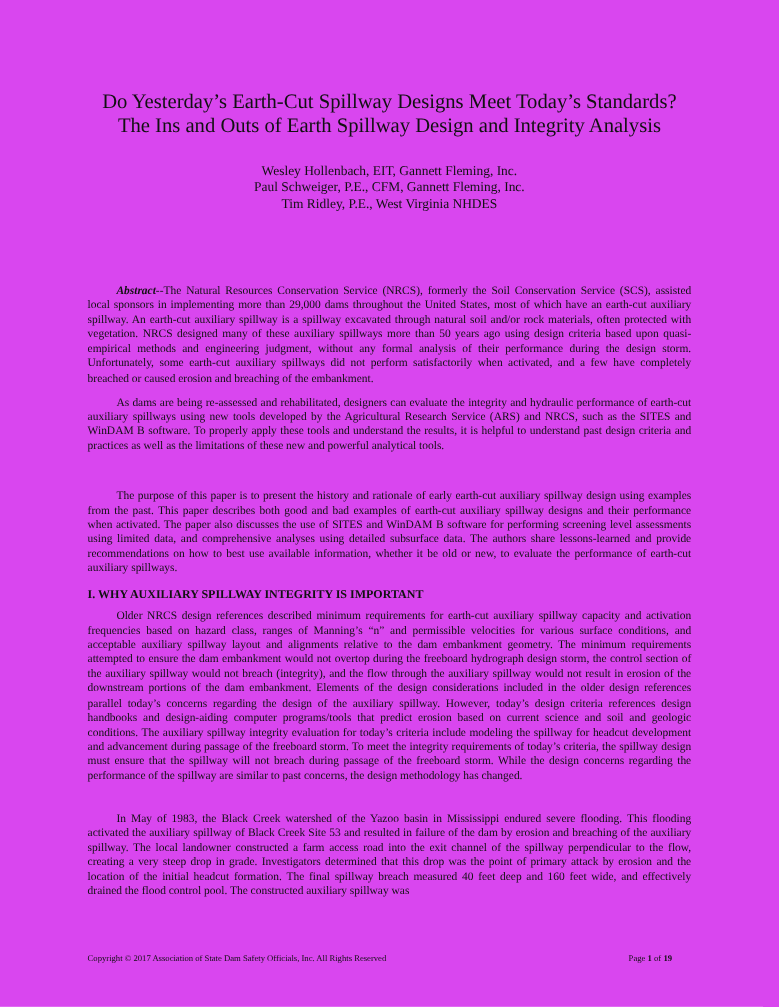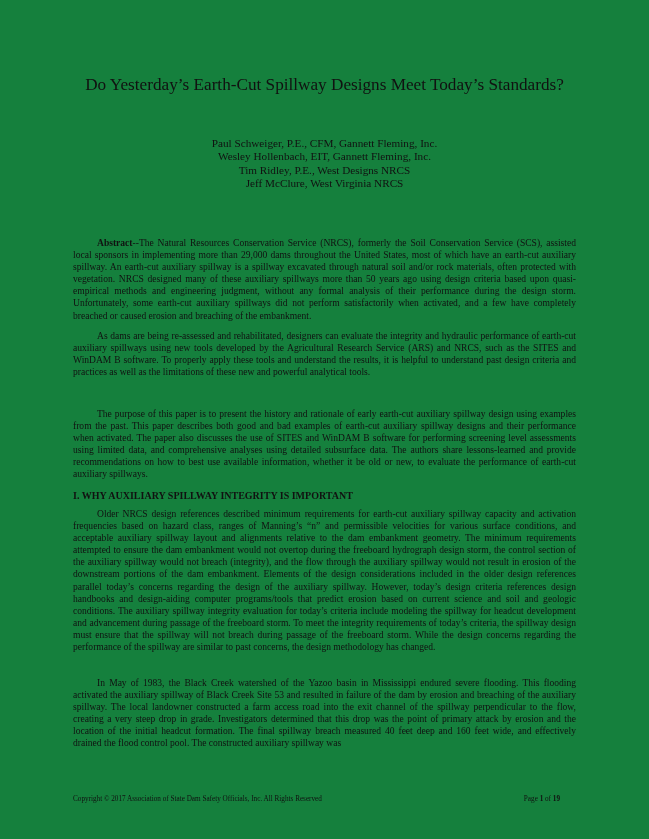--- a/index.html
+++ b/index.html
@@ -1,47 +1,47 @@
 <!DOCTYPE html>
 <html><head>
 <meta charset="utf-8">
 <style>
   html, body { margin: 0; padding: 0; background: #ffffff; }
   body { width: 649px; height: 839px; position: relative; overflow: hidden;
          font-family: "Liberation Serif", "DejaVu Serif", serif; color: #111; }
-  .page { position: absolute; left: 0; top: 0; width: 649px; height: 839px; background: #15803d; }
+  .page { position: absolute; left: 0; top: 0; width: 649px; height: 839px; background: #d946ef; }
   .title { position: absolute; left: 40px; width: 569px; top: 75px; text-align: center;
            font-size: 17.2px; line-height: 20px; color: #111; }
   .authors { position: absolute; left: 150px; width: 349px; top: 137px; text-align: center;
              font-size: 11.2px; line-height: 13.3px; }
   .body { position: absolute; left: 73px; width: 503px; font-size: 9.55px; line-height: 12.1px;
           text-align: justify; }
   .body p { margin: 0; text-indent: 24px; }
-  .abstract-label { font-weight: bold; }
+  .abstract-label { font-weight: bold; font-style: italic; }
   .heading { position: absolute; left: 73px; width: 503px; top: 490px; text-align: left;
              font-weight: bold; font-size: 10px; line-height: 12px; }
   .footer { position: absolute; left: 73px; width: 503px; top: 795px; font-size: 7.2px; line-height: 9px; }
   .footer .left { position: absolute; left: 0; font-family: Liberation Serif, serif; }
   .footer .right { position: absolute; right: 16px; }
   .footer b { font-weight: bold; }
 </style>
 </head>
 <body>
 
 <div class="page">
 
   <div class="title">
     <div>Do Yesterday’s Earth-Cut Spillway Designs Meet Today’s Standards?</div>
+    <div>The Ins and Outs of Earth Spillway Design and Integrity Analysis</div>
   </div>
 
   <div class="authors">
+    <div>Wesley Hollenbach, EIT, Gannett Fleming, Inc.</div>
     <div>Paul Schweiger, P.E., CFM, Gannett Fleming, Inc.</div>
-    <div>Wesley Hollenbach, EIT, Gannett Fleming, Inc.</div>
-    <div>Tim Ridley, P.E., West Designs NRCS</div>
-    <div>Jeff McClure, West Virginia NRCS</div>
+    <div>Tim Ridley, P.E., West Virginia NHDES</div>
   </div>
 
   <div class="body" style="top:237px;">
     <p><span class="abstract-label">Abstract</span><span>--The Natural Resources Conservation Service (NRCS), formerly the Soil Conservation Service (SCS), assisted local sponsors in implementing more than 29,000 dams throughout the United States, most of which have an earth-cut auxiliary spillway. An earth-cut auxiliary spillway is a spillway excavated through natural soil and/or rock materials, often protected with vegetation. NRCS designed many of these auxiliary spillways more than 50 years ago using design criteria based upon quasi-empirical methods and engineering judgment, without any formal analysis of their performance during the design storm. Unfortunately, some earth-cut auxiliary spillways did not perform satisfactorily when activated, and a few have completely breached or caused erosion and breaching of the embankment.</span></p>
   </div>
 
   <div class="body" style="top:330px;font-family:Liberation Serif, serif;">
     <p>As dams are being re-assessed and rehabilitated, designers can evaluate the integrity and hydraulic performance of earth-cut auxiliary spillways using new tools developed by the Agricultural Research Service (ARS) and NRCS, such as the SITES and WinDAM B software. To properly apply these tools and understand the results, it is helpful to understand past design criteria and practices as well as the limitations of these new and powerful analytical tools.</p>
   </div>
 

